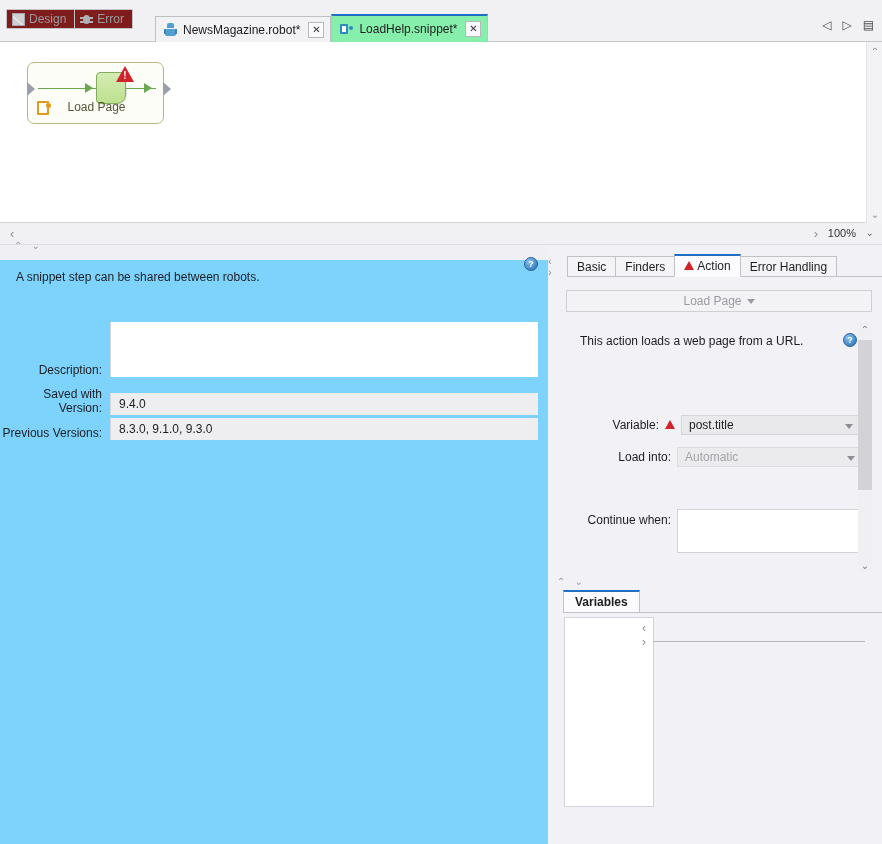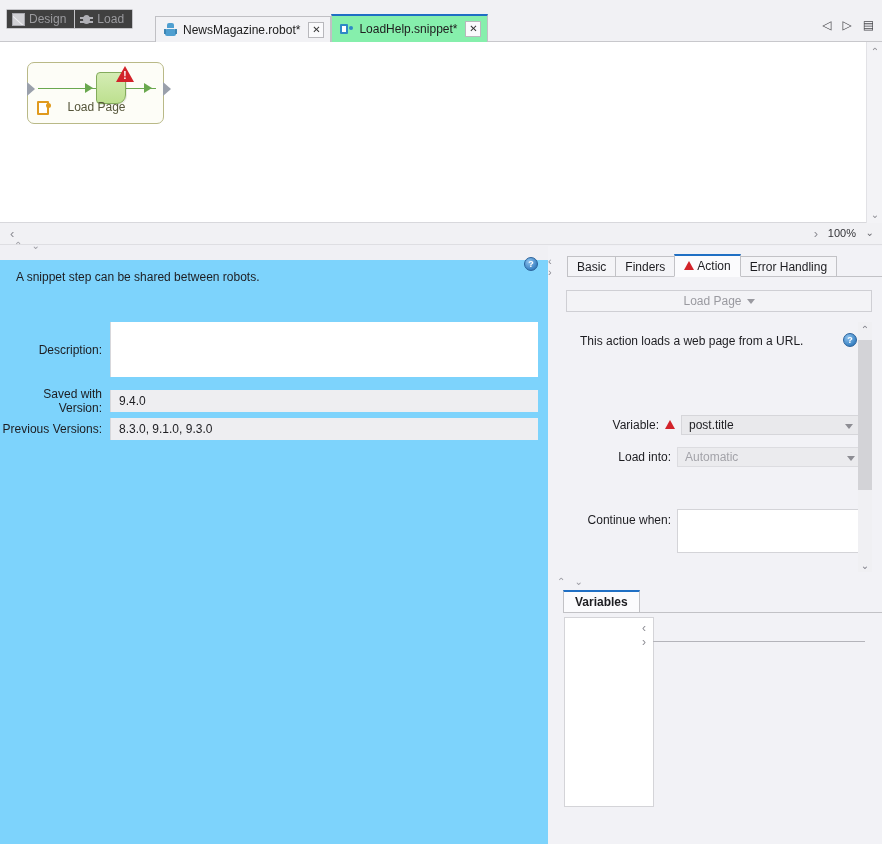--- a/index.html
+++ b/index.html
@@ -26,21 +26,21 @@
     border: 1px solid #c5c5c9;
     background: #ececef;
     border-radius: 1px;
   }
   .mode-btn {
     display: flex; align-items: center; gap: 4px;
     padding: 3px 8px 3px 5px;
     height: 18px;
     font-size: 12px;
     color: #9a9a9e;
-    background: #404040;
+    background: #7f1d1d;
     box-sizing: border-box;
   }
   .mode-btn + .mode-btn { border-left: 1px solid #c5c5c9; }
 
   .doc-tabs { position: absolute; left: 155px; top: 14px; display: flex; align-items: flex-end; }
   .doc-tab {
     display: flex; align-items: center; gap: 6px;
     height: 26px; padding: 0 6px 0 8px;
     background: #f2f2f5;
     border: 1px solid #c0c0c4;
@@ -179,21 +179,21 @@
   }
 
   
   .left-pane {
     position: absolute; left: 0; top: 260px; width: 548px; height: 598px;
     background: #7dd3fc;
   }
   .hint-text {
     position: absolute; left: 16px; top: 10px; font-size: 12px; color: #1d1d21;
   }
-  .form-row { position: absolute; left: 0; width: 548px; display: flex; align-items: center; }
+  .form-row { position: absolute; left: 0; width: 548px; display: flex; align-items: flex-end; }
   .form-label {
     width: 110px; text-align: right; padding-right: 8px;
     font-size: 12px; color: #1d1d21; box-sizing: border-box;
   }
   .field-desc {
     width: 428px; height: 55px;
     background: #ffffff; border: none;
     border-left: 1px solid #d7d7db;
     box-sizing: border-box;
   }
@@ -361,21 +361,21 @@
       <div class="mode-btn">
         <span class="design-ic"></span>
         <span>Design</span>
       </div>
       <div class="mode-btn">
         <span class="bug-ic">
             <i class="b1"></i>
             <i class="b2"></i>
             <i class="b3"></i>
           </span>
-        <span>Load</span>
+        <span>Error</span>
       </div>
     </div>
 
     <div class="doc-tabs">
       <div class="doc-tab">
         <span class="robot-ic">
             <i class="head"></i>
             <i class="body"></i>
             <i class="arm-l"></i>
             <i class="arm-r"></i>

